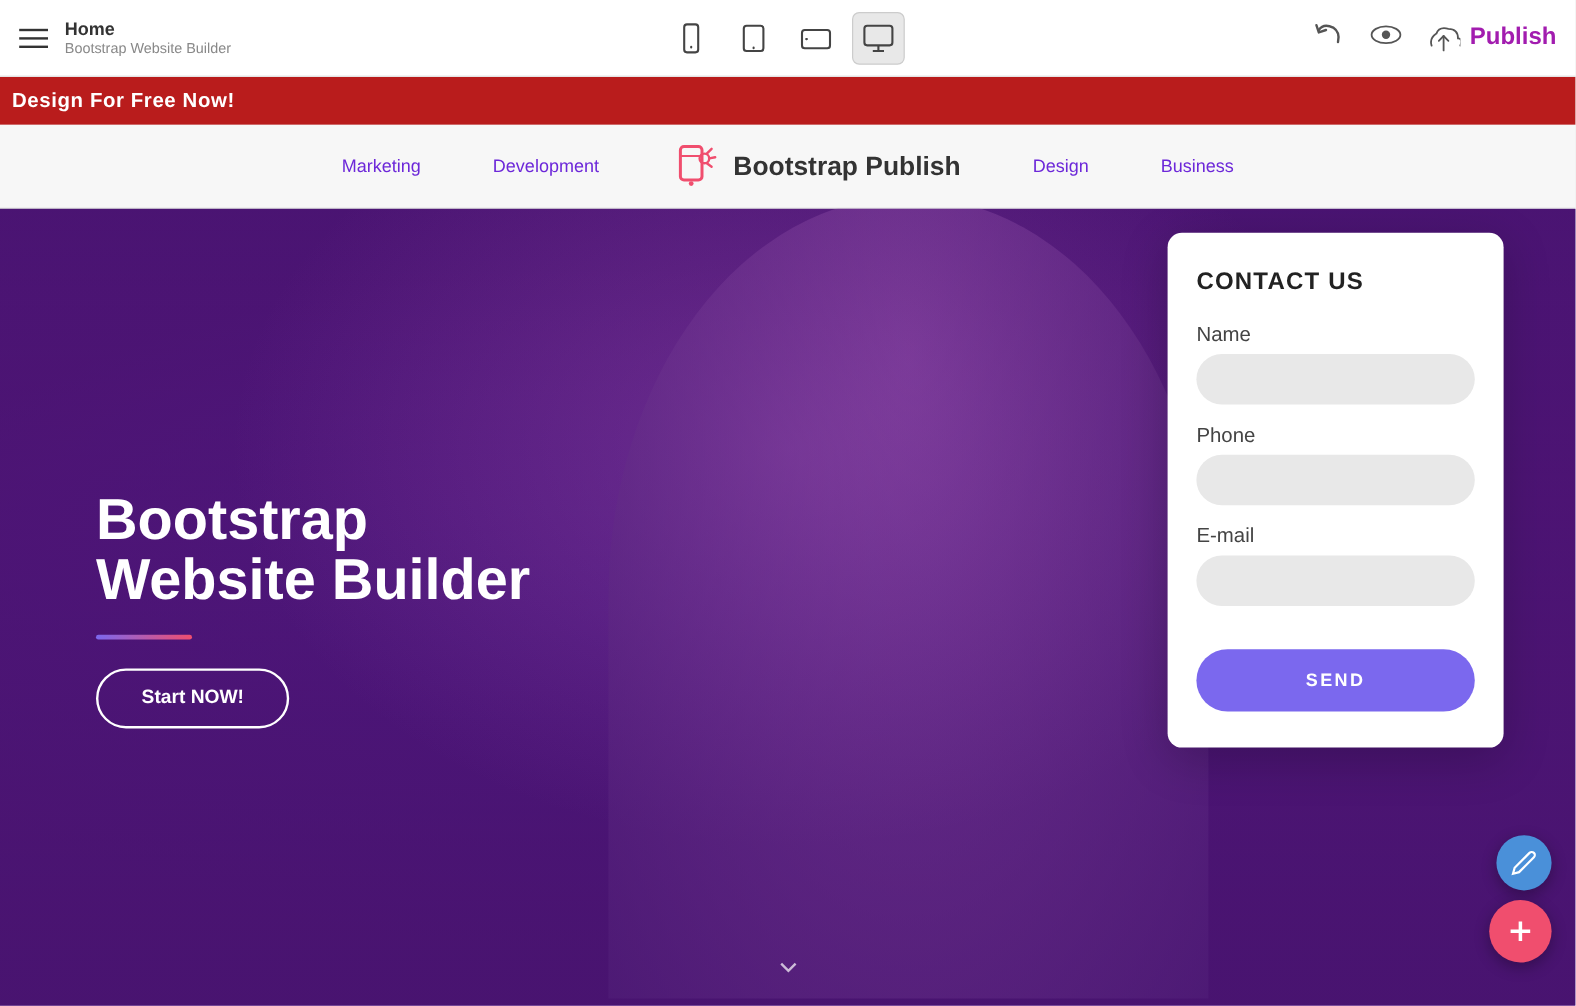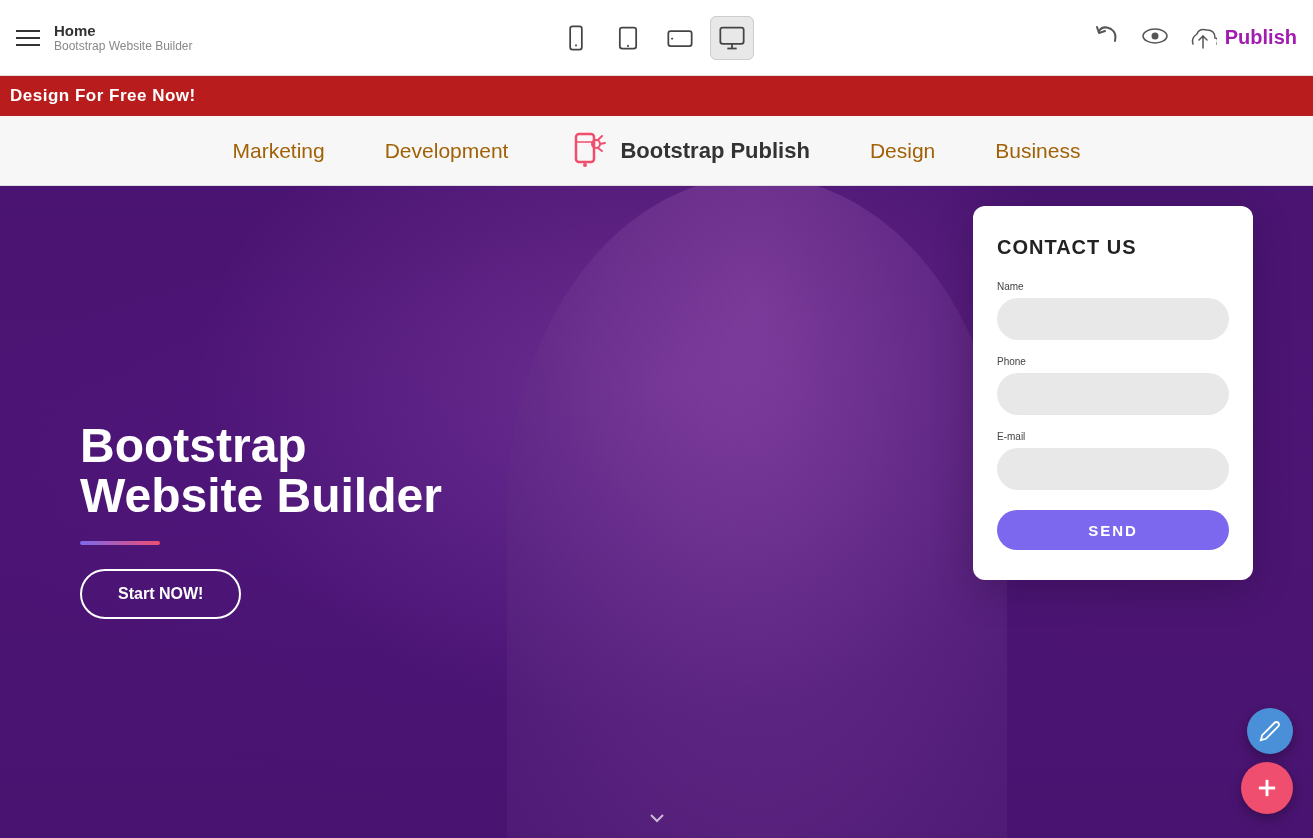--- a/index.html
+++ b/index.html
@@ -2,21 +2,21 @@
 <html><head>
   <meta charset="utf-8">
   <style>
     * { margin: 0; padding: 0; box-sizing: border-box; }
     body { font-family: 'Arial', sans-serif; width: 1313px; height: 838px; overflow: hidden; background: #f0f0f0; }
 
     
     .toolbar {
       display: flex;
       align-items: center;
-      height: 76px;
+      height: 64px;
       background: #fff;
       border-bottom: 1px solid #e0e0e0;
       padding: 0 16px;
       position: relative;
       z-index: 100;
     }
     .toolbar-left {
       display: flex;
       align-items: center;
       gap: 14px;
@@ -131,22 +131,22 @@
     .site-navbar {
       background: #f7f7f7;
       display: flex;
       align-items: center;
       justify-content: center;
       height: 70px;
       gap: 60px;
       border-bottom: 1px solid #e0e0e0;
     }
     .nav-link {
-      font-size: 21px;
-      color: #a16207;
+      font-size: 15px;
+      color: #6d28d9;
       text-decoration: none;
       cursor: pointer;
     }
     .site-logo {
       display: flex;
       align-items: center;
       gap: 10px;
     }
     .logo-icon {
       width: 42px;
@@ -266,47 +266,47 @@
       font-size: 20px;
       font-weight: 800;
       color: #222;
       margin-bottom: 22px;
       letter-spacing: 1px;
     }
     .form-group {
       margin-bottom: 16px;
     }
     .form-label {
-      font-size: 10px;
+      font-size: 17px;
       color: #444;
       margin-bottom: 6px;
       display: block;
     }
     .form-input {
       width: 100%;
       height: 42px;
       border-radius: 30px;
       border: none;
       background: #e8e8e8;
       padding: 0 16px;
       font-size: 14px;
       outline: none;
     }
     .send-btn {
       width: 100%;
-      height: 40px;
+      height: 52px;
       border-radius: 30px;
       border: none;
       background: #7b68ee;
       color: #fff;
       font-size: 15px;
       font-weight: 700;
       letter-spacing: 2px;
       cursor: pointer;
-      margin-top: 4px;
+      margin-top: 20px;
     }
 
     
     .fab-pencil {
       position: absolute;
       bottom: 100px;
       right: 20px;
       width: 46px;
       height: 46px;
       border-radius: 50%;

